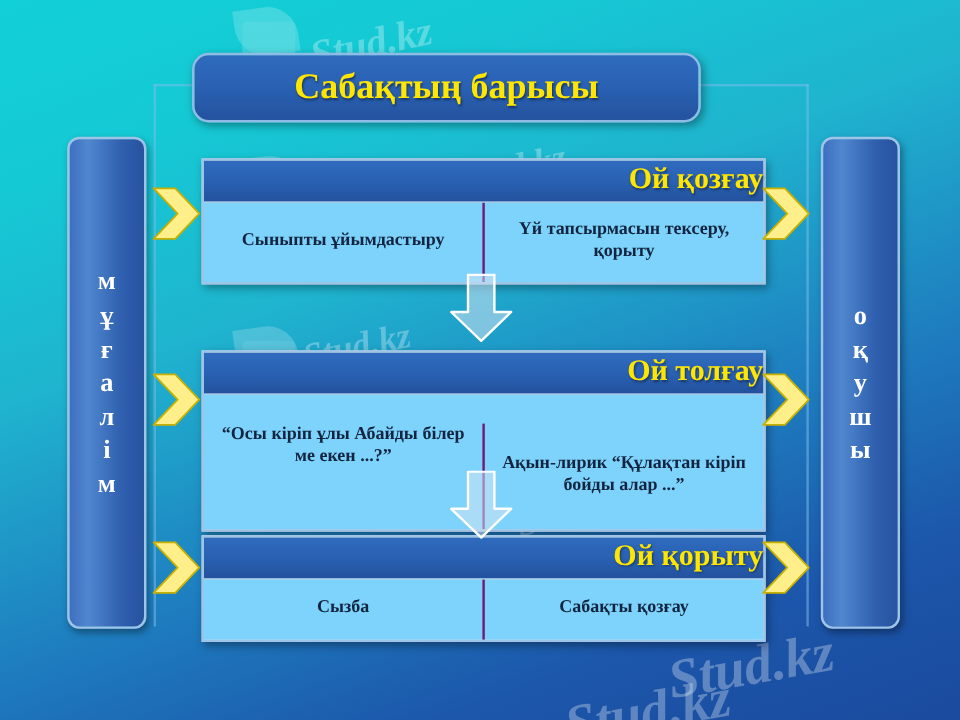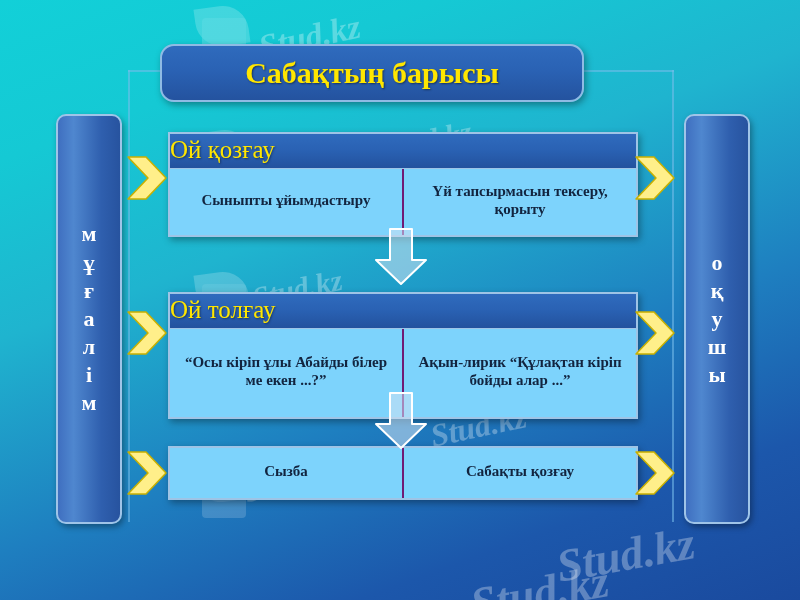--- a/index.html
+++ b/index.html
@@ -111,23 +111,23 @@
     position: absolute;
     left: 168px;
     width: 466px;
     border: 2px solid #9ec4e6;
     box-shadow: 2px 3px 7px rgba(0,0,0,0.35);
     background: #dfe7ee;
   }
   .stage-head {
     background: linear-gradient(180deg, #2f6bbd 0%, #2a62b4 45%, #23529e 100%);
     color: #ffe600;
-    text-align: left;
+    text-align: right;
     font-size: 25px;
-    font-weight: normal;
+    font-weight: bold;
     padding: 2px 0 4px;
     text-shadow: 1px 1px 2px rgba(0,0,0,0.40);
     border-bottom: 1px solid #9ec4e6;
   }
   .stage-body {
     display: flex;
     background: #7dd3fc;
   }
   .cell {
     flex: 1 1 50%;
@@ -229,25 +229,26 @@
     <div class="stage-body">
       <div class="cell" style="height:54px;">Сыныпты ұйымдастыру</div>
       <div class="cell" style="height:54px;">Үй тапсырмасын тексеру, қорыту</div>
     </div>
   </div>
 
   <div class="stage" style="top:292px;">
     <div class="stage-head">Ой толғау</div>
     <div class="stage-body">
       <div class="cell" style="height:76px;">“Осы кіріп ұлы Абайды білер ме екен ...?”</div>
-      <div class="cell" style="height:76px;">Ақын-лирик “Құлақтан кіріп бойды алар ...”</div>
+      <div class="cell" style="height:76px;margin-top:24px;">Ақын-лирик “Құлақтан кіріп бойды алар ...”</div>
     </div>
   </div>
 
   <div class="stage" style="top:446px;">
+    <div class="stage-head">Ой қорыту</div>
     <div class="stage-body">
       <div class="cell" style="height:38px;">Сызба</div>
       <div class="cell" style="height:38px;">Сабақты қозғау</div>
     </div>
   </div>
 
   <div class="chev" style="left:126px; top:155px;">
     <svg width="44" height="46" viewBox="0 0 44 46">
       <path d="M2,2 L22,23 L2,44 L20,44 L40,23 L20,2 Z" fill="#ffef8a" stroke="#c9b000" stroke-width="1.5" stroke-linejoin="round"></path>
     </svg>

